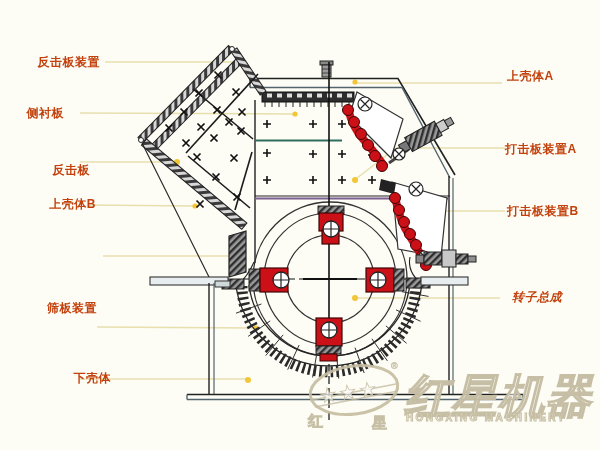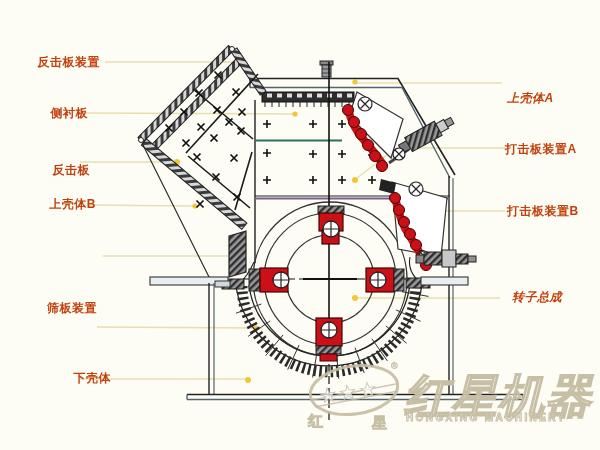--- a/index.html
+++ b/index.html
@@ -228,23 +228,23 @@
     <text x="13" y="36" transform="rotate(-8 48 28)" font-size="19" letter-spacing="3" fill="rgba(255,255,255,.7)" stroke="rgba(196,188,160,.9)" stroke-width=".8">★★★</text>
   </svg>
   <span class="wm wm-reg">®</span>
   <div class="wm wm-big">红星机器</div>
   <div class="wm wm-en">HONGXING MACHINERY</div>
   <div class="wm wm-stamp" style="left:308px;top:412px;">红</div>
   <div class="wm wm-stamp" style="left:372px;top:414px;">星</div>
 </div>
 
 <div class="lbl" style="right:500px;top:54px;">反击板装置</div>
-<div class="lbl" style="right:512px;top:105px;">侧衬板</div>
+<div class="lbl" style="right:536px;top:105px;">侧衬板</div>
 <div class="lbl" style="right:510px;top:162px;">反击板</div>
 <div class="lbl" style="right:504px;top:196px;">上壳体B</div>
 <div class="lbl" style="right:503px;top:300px;">筛板装置</div>
 <div class="lbl" style="right:489px;top:370px;">下壳体</div>
-<div class="lbl right-side" style="left:507px;top:90px;font-style:italic;">上壳体A</div>
+<div class="lbl right-side" style="left:507px;top:68px;">上壳体A</div>
 <div class="lbl right-side" style="left:505px;top:141px;">打击板装置A</div>
 <div class="lbl right-side" style="left:507px;top:203px;">打击板装置B</div>
 <div class="lbl right-side" style="left:512px;top:289px;font-style:italic;">转子总成</div>
 
 </div>
 
 </body></html>

